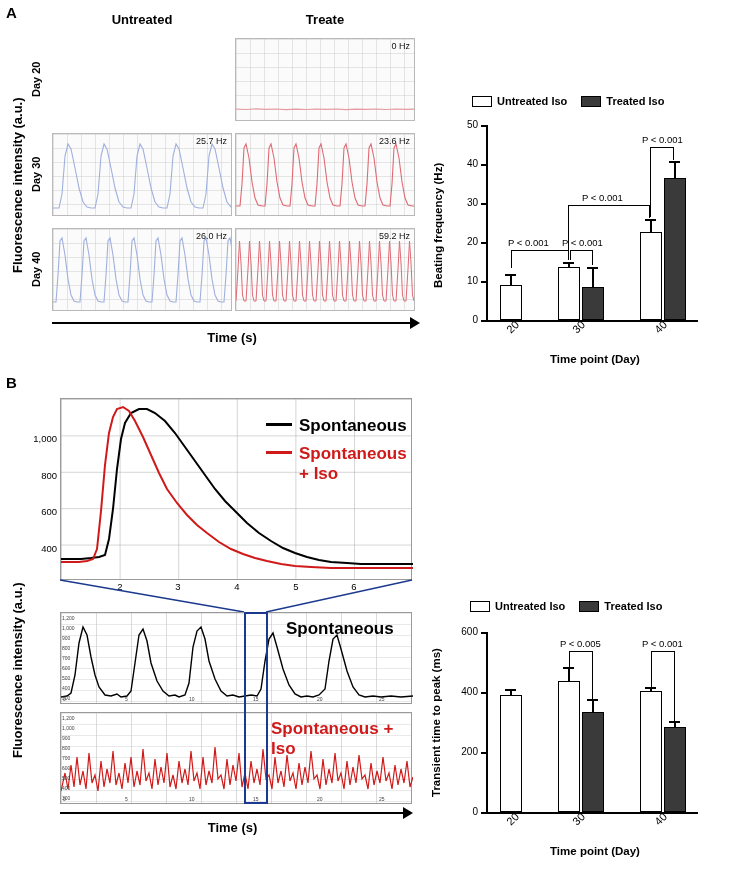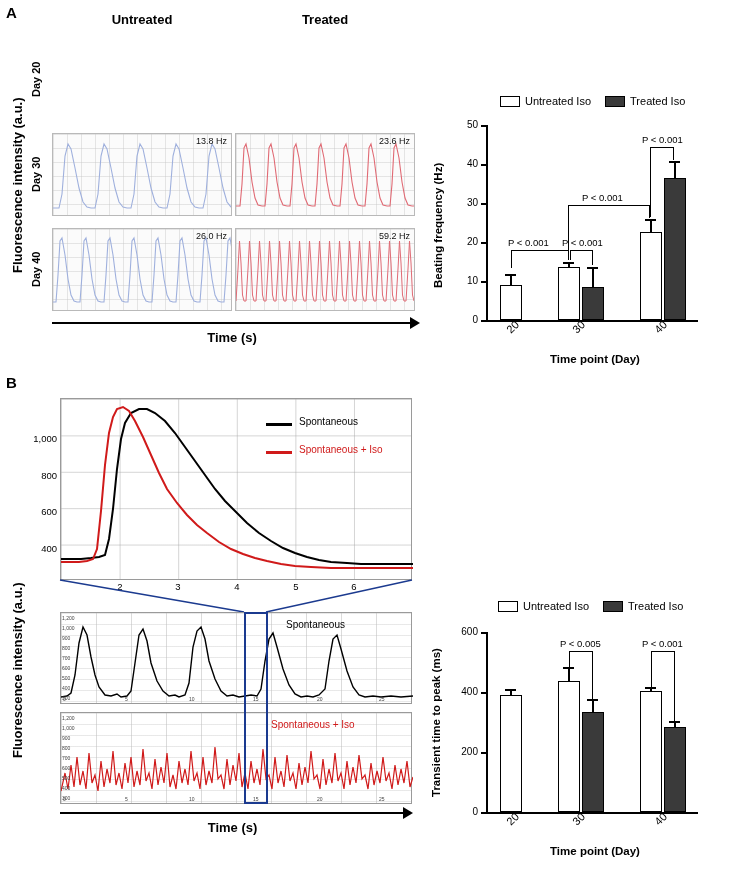--- a/index.html
+++ b/index.html
@@ -66,21 +66,21 @@
   #A-xarrow {
     position:absolute; left:410px; top:317px;
     width:0;height:0;border-top:6px solid transparent;border-bottom:6px solid transparent;border-left:10px solid #000;
   }
   #A-xlabel { position:absolute; left:52px; top:330px; width:360px; text-align:center; font-size:13px; font-weight:bold; }
 
   
   #barA { position:absolute; left:430px; top:95px; width:300px; height:275px; }
   #barB { position:absolute; left:430px; top:600px; width:300px; height:280px; }
 
-  .legend-row { position:absolute; display:flex; gap:14px; align-items:center; font-size:11px; font-weight:normal;margin-left:28px;}
+  .legend-row { position:absolute; display:flex; gap:14px; align-items:center; font-size:11px; font-weight:bold;}
   .legend-item { display:flex; align-items:center; gap:5px; }
   .sw { width:20px; height:11px; border:1.5px solid #000; display:inline-block;}
   .sw.filled { background:#3a3a3a; }
   .sw.open { background:#fff; }
 
   .axis-line { position:absolute; background:#000; }
   .tick { position:absolute; background:#000; width:5px; height:1.5px; }
   .ticklabel { position:absolute; font-size:10px; text-align:right; }
   .bar { position:absolute; border:1.5px solid #000; }
   .bar.open { background:#fff; }
@@ -104,21 +104,21 @@
   }
   #bigtrace .grid2 {
     position:absolute; left:0;top:0;right:0;bottom:0;
     background-image:
       linear-gradient(to right, rgba(170,170,170,.5) 1px, transparent 1px),
       linear-gradient(to bottom, rgba(170,170,170,.5) 1px, transparent 1px);
     background-size: 58.6px 36.4px;
   }
   .big-ytick { position:absolute; right:100%; margin-right:4px; font-size:9.5px; transform:translateY(-50%); white-space:nowrap;}
   .big-xtick { position:absolute; top:100%; margin-top:2px; font-size:9.5px; transform:translateX(-50%); }
-  .inline-legend { position:absolute; font-size:10px; font-weight:normal; }
+  .inline-legend { position:absolute; font-size:17px; font-weight:bold; }
   .legend-dash { position:absolute; height:3px; width:26px; }
 
   #mid-trace { position:absolute; left:60px; top:612px; width:352px; height:92px; border:1px solid #9a9a9a; background:#fff;}
   #low-trace { position:absolute; left:60px; top:712px; width:352px; height:92px; border:1px solid #9a9a9a; background:#fff;}
   .mini-grid {
     position:absolute; left:0;top:0;right:0;bottom:0;
     background-image:
       linear-gradient(to right, rgba(190,190,190,.55) 1px, transparent 1px),
       linear-gradient(to bottom, rgba(205,205,205,.45) 1px, transparent 1px);
     background-size: 35px 11px;
@@ -132,36 +132,43 @@
 </style>
 </head>
 <body>
 
 <div id="panelA">
   <div class="panel-letter" id="panelA-letter">A</div>
 
   <div class="vlabel" id="A-ylabel">Fluorescence intensity (a.u.)</div>
 
   <div class="col-head" style="left:52px; top:12px; width:180px;">Untreated</div>
-  <div class="col-head" style="left:235px; top:12px; width:180px;">Treated</div>
+  <div class="col-head" style="left:235px; top:12px; width:180px;">Treate</div>
 
   <div id="A-daylabels">
     <div class="day-label" style="top:0px; height:82px;">Day 20</div>
     <div class="day-label" style="top:95px; height:82px;">Day 30</div>
     <div class="day-label" style="top:190px; height:82px;">Day 40</div>
   </div>
 
 
+  <div class="trace-box" style="left:235px; top:38px; width:180px; height:83px;">
+    <div class="grid"></div>
+    <svg class="trace-svg" width="180" height="83" viewBox="0 0 180 83">
+      <polyline fill="none" stroke="#e79aa0" stroke-width="1.1" points="0,70 10,70.5 20,69.8 30,70.4 40,70 50,70.6 60,70.1 70,70.5 80,70 90,70.4 100,70 110,70.6 120,70.1 130,70.4 140,70 150,70.5 160,70 170,70.4 180,70.1"></polyline>
+    </svg>
+    <div class="hz">0 Hz</div>
+  </div>
 
   <div class="trace-box" style="left:52px; top:133px; width:180px; height:83px;">
     <div class="grid"></div>
     <svg class="trace-svg" width="180" height="83" viewBox="0 0 180 83">
       <polyline fill="none" stroke="#9fb0dd" stroke-width="1.1" points="0,74 6,74 9,60 12,22 15,10 18,15 22,34 26,54 30,68 34,73 38,74 42,74 45,60 48,22 51,10 54,15 58,34 62,54 66,68 70,73 74,74 78,74 81,60 84,22 87,10 90,15 94,34 98,54 102,68 106,73 110,74 114,74 117,60 120,22 123,10 126,15 130,34 134,54 138,68 142,73 146,74 150,74 153,60 156,22 159,10 162,15 166,34 170,54 174,68 178,73 180,74"></polyline>
     </svg>
-    <div class="hz">13.8 Hz</div>
+    <div class="hz">25.7 Hz</div>
   </div>
 
   <div class="trace-box" style="left:235px; top:133px; width:180px; height:83px;">
     <div class="grid"></div>
     <svg class="trace-svg" width="180" height="83" viewBox="0 0 180 83">
       <polyline fill="none" stroke="#e06a74" stroke-width="1.1" points="0,72 4,72 6,50 8,14 10,10 13,24 16,48 19,64 22,71 26,72 29,72 31,50 33,14 35,10 38,24 41,48 44,64 47,71 51,72 54,72 56,50 58,14 60,10 63,24 66,48 69,64 72,71 76,72 79,72 81,50 83,14 85,10 88,24 91,48 94,64 97,71 101,72 104,72 106,50 108,14 110,10 113,24 116,48 119,64 122,71 126,72 129,72 131,50 133,14 135,10 138,24 141,48 144,64 147,71 151,72 154,72 156,50 158,14 160,10 163,24 166,48 169,64 172,71 176,72 180,72"></polyline>
     </svg>
     <div class="hz">23.6 Hz</div>
   </div>
 

